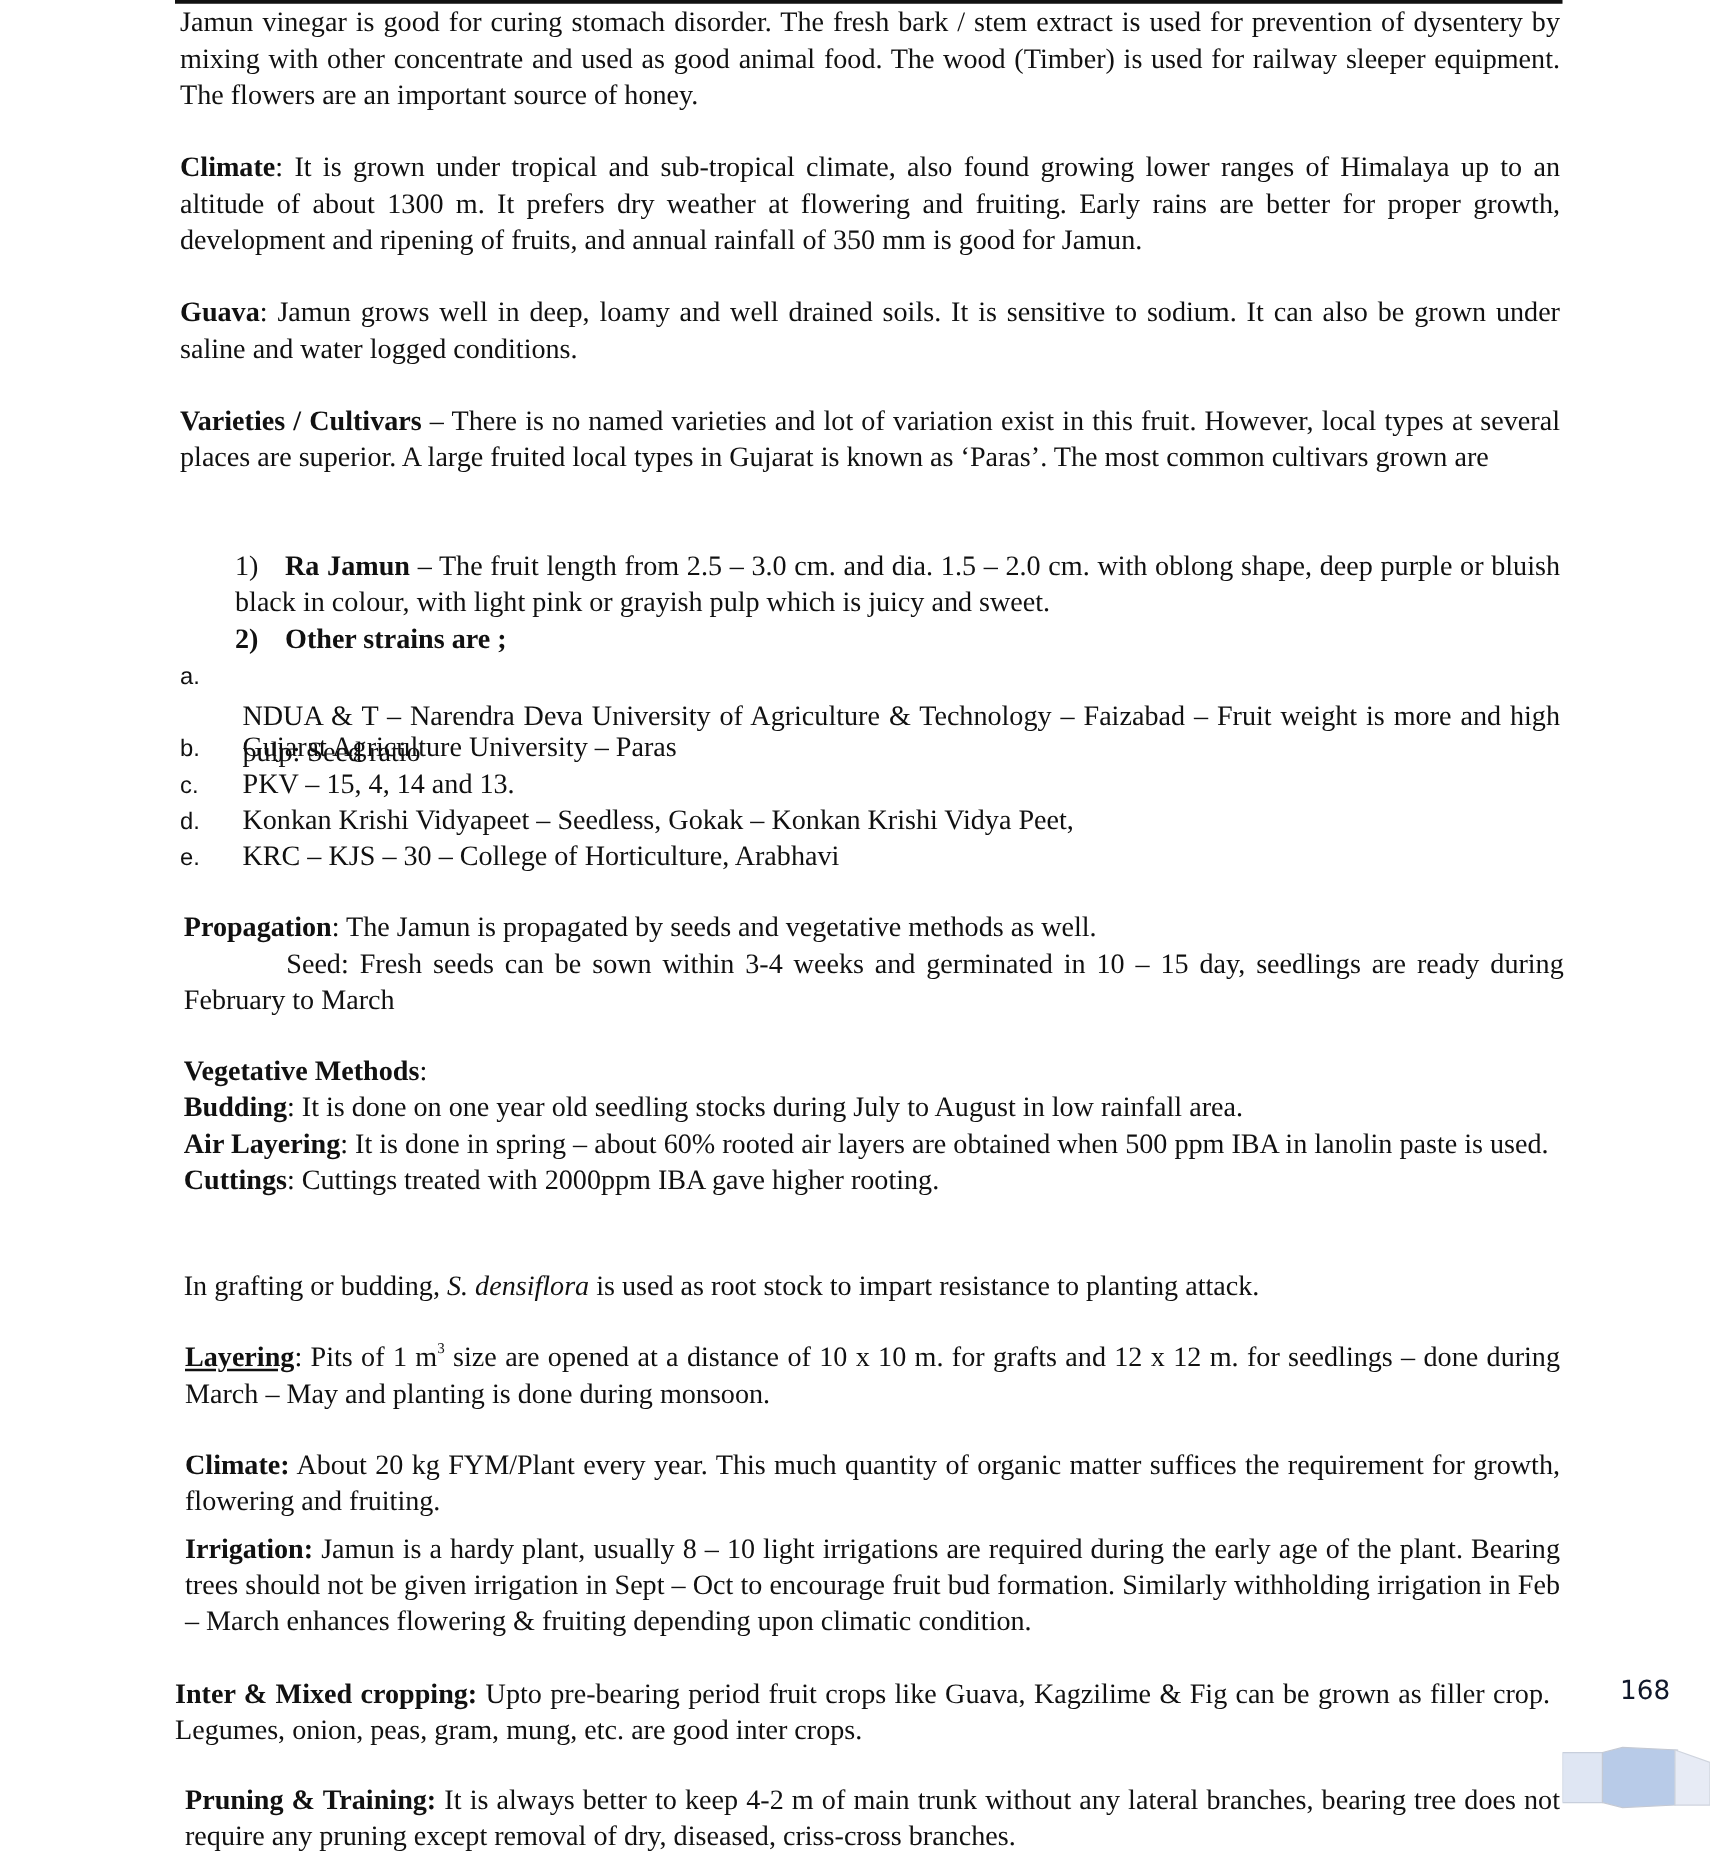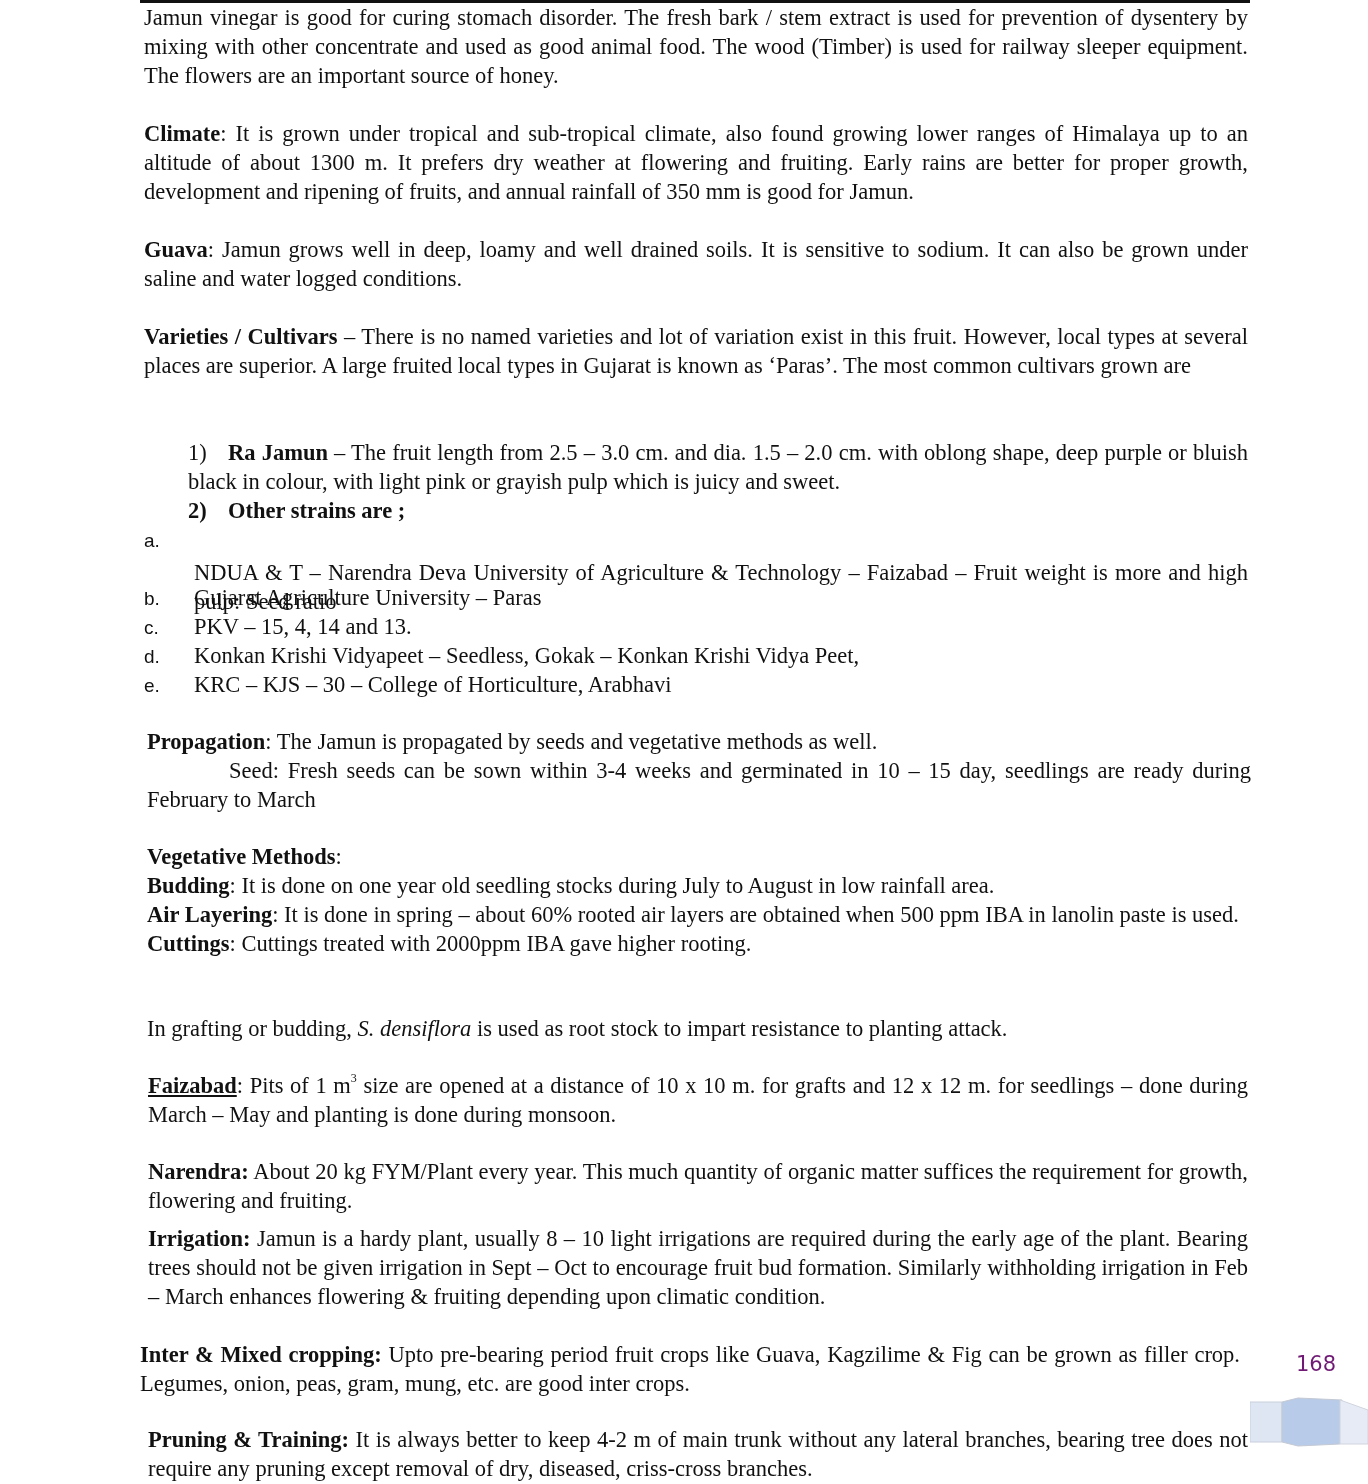--- a/index.html
+++ b/index.html
@@ -54,29 +54,29 @@
 <div class="alpha" style="top:670px">
   <span class="l">e.</span><span>KRC – KJS – 30 – College of Horticulture, Arabhavi</span>
 </div>
 
 <p class="blk" style="top:727px;left:147px"><b>Propagation</b><span>: The Jamun is propagated by seeds and vegetative methods as well.</span><br><span style="padding-left:82px">Seed: Fresh seeds can be sown within 3-4 weeks and germinated in 10 – 15 day, seedlings are ready during February to March</span></p>
 
 <p class="blk" style="top:842px;left:147px"><b>Vegetative Methods</b><span>:</span><br><b>Budding</b><span>: It is done on one year old seedling stocks during July to August in low rainfall area.</span><br><b>Air Layering</b><span>: It is done in spring – about 60% rooted air layers are obtained when 500 ppm IBA in lanolin paste is used.</span><br><b>Cuttings</b><span>: Cuttings treated with 2000ppm IBA gave higher rooting.</span></p>
 
 <p class="blk" style="top:1014px;left:147px"><span>In grafting or budding, </span><i>S. densiflora</i><span> is used as root stock to impart resistance to planting attack.</span></p>
 
-<p class="blk" style="top:1071px;left:148px;width:1100px"><b class="u">Faizabad</b><span>: Pits of 1 m</span><sup>3</sup><span> size are opened at a distance of 10 x 10 m. for grafts and 12 x 12 m. for seedlings – done during March – May  and planting is done during monsoon.</span></p>
+<p class="blk" style="top:1071px;left:148px;width:1100px"><b class="u">Layering</b><span>: Pits of 1 m</span><sup>3</sup><span> size are opened at a distance of 10 x 10 m. for grafts and 12 x 12 m. for seedlings – done during March – May  and planting is done during monsoon.</span></p>
 
-<p class="blk" style="top:1157px;left:148px;width:1100px"><b>Narendra:</b><span> About 20 kg FYM/Plant every year.  This much quantity of organic matter suffices the requirement for growth, flowering and fruiting.</span></p>
+<p class="blk" style="top:1157px;left:148px;width:1100px"><b>Climate:</b><span> About 20 kg FYM/Plant every year.  This much quantity of organic matter suffices the requirement for growth, flowering and fruiting.</span></p>
 
 <p class="blk" style="top:1224px;left:148px;width:1100px"><b>Irrigation:</b><span>  Jamun is a hardy plant, usually 8 – 10 light irrigations are required during the early age of the plant.  Bearing trees should not be given irrigation in Sept – Oct to encourage fruit bud formation.  Similarly withholding irrigation in Feb – March enhances flowering &amp; fruiting depending upon climatic condition.</span></p>
 
 <p class="blk" style="top:1340px;left:140px;width:1100px"><b>Inter &amp; Mixed cropping:</b><span> Upto pre-bearing period fruit crops like Guava, Kagzilime &amp; Fig can be grown as filler crop.  Legumes, onion, peas, gram, mung, etc. are good inter crops.</span></p>
 
 <p class="blk" style="top:1425px;left:148px;width:1100px"><b>Pruning &amp; Training:</b><span> It is always better to keep 4-2 m of main trunk without any lateral branches, bearing tree does not require any pruning except removal of dry, diseased, criss-cross branches.</span></p>
 
-<div class="pagenum" style="color: #701a75; margin-top: 12px;">168</div>
+<div class="pagenum" style="color: #0f172a;">168</div>
 
 <svg class="deco" viewBox="0 0 118 52">
   <polygon points="0,6 32,6 32,46 0,46" fill="#dfe6f3" stroke="#c8cfdc" stroke-width="1"></polygon>
   <polygon points="32,6 48,2 92,4 90,48 48,50 32,46" fill="#b8cbe8" stroke="#c4c9d4" stroke-width="1"></polygon>
   <polygon points="90,4 118,14 118,48 90,48" fill="#e7ebf5" stroke="#cfd4de" stroke-width="1"></polygon>
 </svg>
 
 </body></html>

